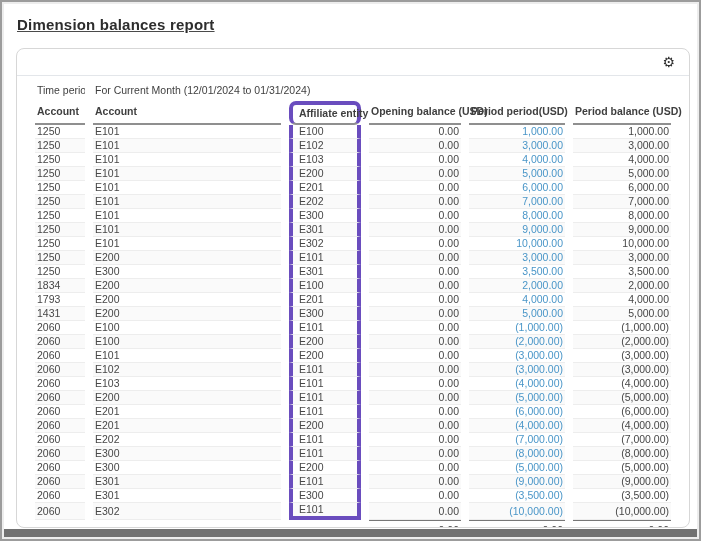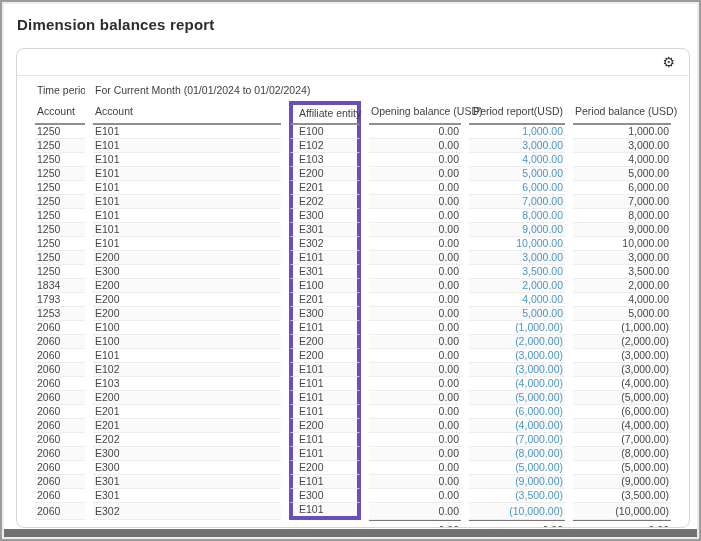--- a/index.html
+++ b/index.html
@@ -3,21 +3,21 @@
 <meta charset="utf-8">
 <style>
   * { margin:0; padding:0; box-sizing:border-box; }
   html,body { background:#fff; }
   body { font-family:"Liberation Sans", sans-serif; color:#4a4a4a; }
   .window {
     position:relative; width:701px; height:541px; overflow:hidden;
     border:2px solid #9c9c9c; background:#fff;
     box-shadow: inset 0 0 0 2px #ededed;
   }
-  .titlebar { padding:14px 7px 0 15px; height:44px; }
+  .titlebar { padding:14px 7px 0 15px; height:44px;text-decoration:underline; }
   .page-title { font-size:15px; font-weight:bold; color:#2d2d2d; letter-spacing:.2px; }
   .card {
     position:absolute; left:14px; top:46px; width:674px; height:480px;
     background:#fff; border:1px solid #d7d7d7; border-radius:8px;
     overflow:hidden;
   }
   .toolbar { height:26px; position:relative; }
   .gear {
     position:absolute; right:14px; top:5px; font-size:14px; line-height:16px;
     color:#2f2f2f; cursor:pointer;
@@ -26,35 +26,35 @@
   .card-divider { height:1px; background:#e3e6ea; }
   .report-area { padding:4px 10px 0 10px; }
   table.report {
     table-layout:fixed; border-collapse:separate; border-spacing:8px 0;
     width:652px; font-size:10.5px; color:#4a4a4a;
   }
   col.c-account {width:50px;} col.c-location {width:188px;} col.c-affiliate {width:72px;}
   col.c-open {width:92px;} col.c-period {width:96px;} col.c-close {width:98px;}
   .meta-row td { padding:4px 2px 5px 2px; font-size:10.5px; color:#3f3f3f; white-space:nowrap; overflow:hidden; }
   .header-row th {
-    text-align:left; font-weight:normal; font-size:10.5px; color:#3f3f3f;
+    text-align:left; font-weight:bold; font-size:10.5px; color:#3f3f3f;
     padding:2px 2px 4px 2px; border-bottom:2px solid #8f8f8f; white-space:nowrap;
   }
   .header-row th.num { text-align:right; }
   tbody td {
     padding:0 2px; line-height:13px; height:14px;
     border-bottom:1px solid #ededed; white-space:nowrap; overflow:hidden;
     font-size:10.5px; color:#474747;
   }
   tbody tr:nth-child(even) td { background:#fafafa; }
   td.num { text-align:right; }
   td.link { color:var(--link,#4a96c8); cursor:pointer; }
   
   .hl { border-left:4px solid var(--hl,#6a4dbe) !important; border-right:4px solid var(--hl,#6a4dbe) !important; padding-left:6px !important; }
-  th.hl { border-top:4px solid var(--hl,#6a4dbe); }
+  th.hl { border-top:4px solid var(--hl,#6a4dbe);border-radius:7px; }
   td.hl-bottom { border-bottom:4px solid var(--hl,#6a4dbe) !important; }
   tfoot td {
     padding:3px 2px 3px 2px; font-size:10.5px; color:#3f3f3f; white-space:nowrap;
   }
   tfoot td.total {
     text-align:right;
     border-top:1px solid #777;
     border-bottom:3px solid #4a4a4a;
   }
   .bottombar {
@@ -82,28 +82,28 @@
           <col class="c-account">
             <col class="c-location">
             <col class="c-affiliate">
           <col class="c-open">
             <col class="c-period">
             <col class="c-close">
         </colgroup>
         <thead>
           <tr class="meta-row">
             <td>Time period</td>
-            <td colspan="5">For Current Month (01/01/2024 to 01/02/2024)</td>
+            <td colspan="5">For Current Month (12/01/2024 to 01/31/2024)</td>
           </tr>
           <tr class="header-row">
             <th>Account</th>
             <th>Account</th>
             <th class="hl">Affiliate entity</th>
             <th class="num">Opening balance (USD)</th>
-            <th class="num">Period report(USD)</th>
+            <th class="num">Period period(USD)</th>
             <th class="num">Period balance (USD)</th>
           </tr>
         </thead>
         <tbody>
             <tr>
               <td>1250</td>
               <td>E101</td>
               <td class="hl">E100</td>
               <td class="num">0.00</td>
               <td class="num link">1,000.00</td>
@@ -199,21 +199,21 @@
             </tr>
             <tr>
               <td>1793</td>
               <td>E200</td>
               <td class="hl">E201</td>
               <td class="num">0.00</td>
               <td class="num link">4,000.00</td>
               <td class="num">4,000.00</td>
             </tr>
             <tr>
-              <td>1253</td>
+              <td>1431</td>
               <td>E200</td>
               <td class="hl">E300</td>
               <td class="num">0.00</td>
               <td class="num link">5,000.00</td>
               <td class="num">5,000.00</td>
             </tr>
             <tr>
               <td>2060</td>
               <td>E100</td>
               <td class="hl">E101</td>

